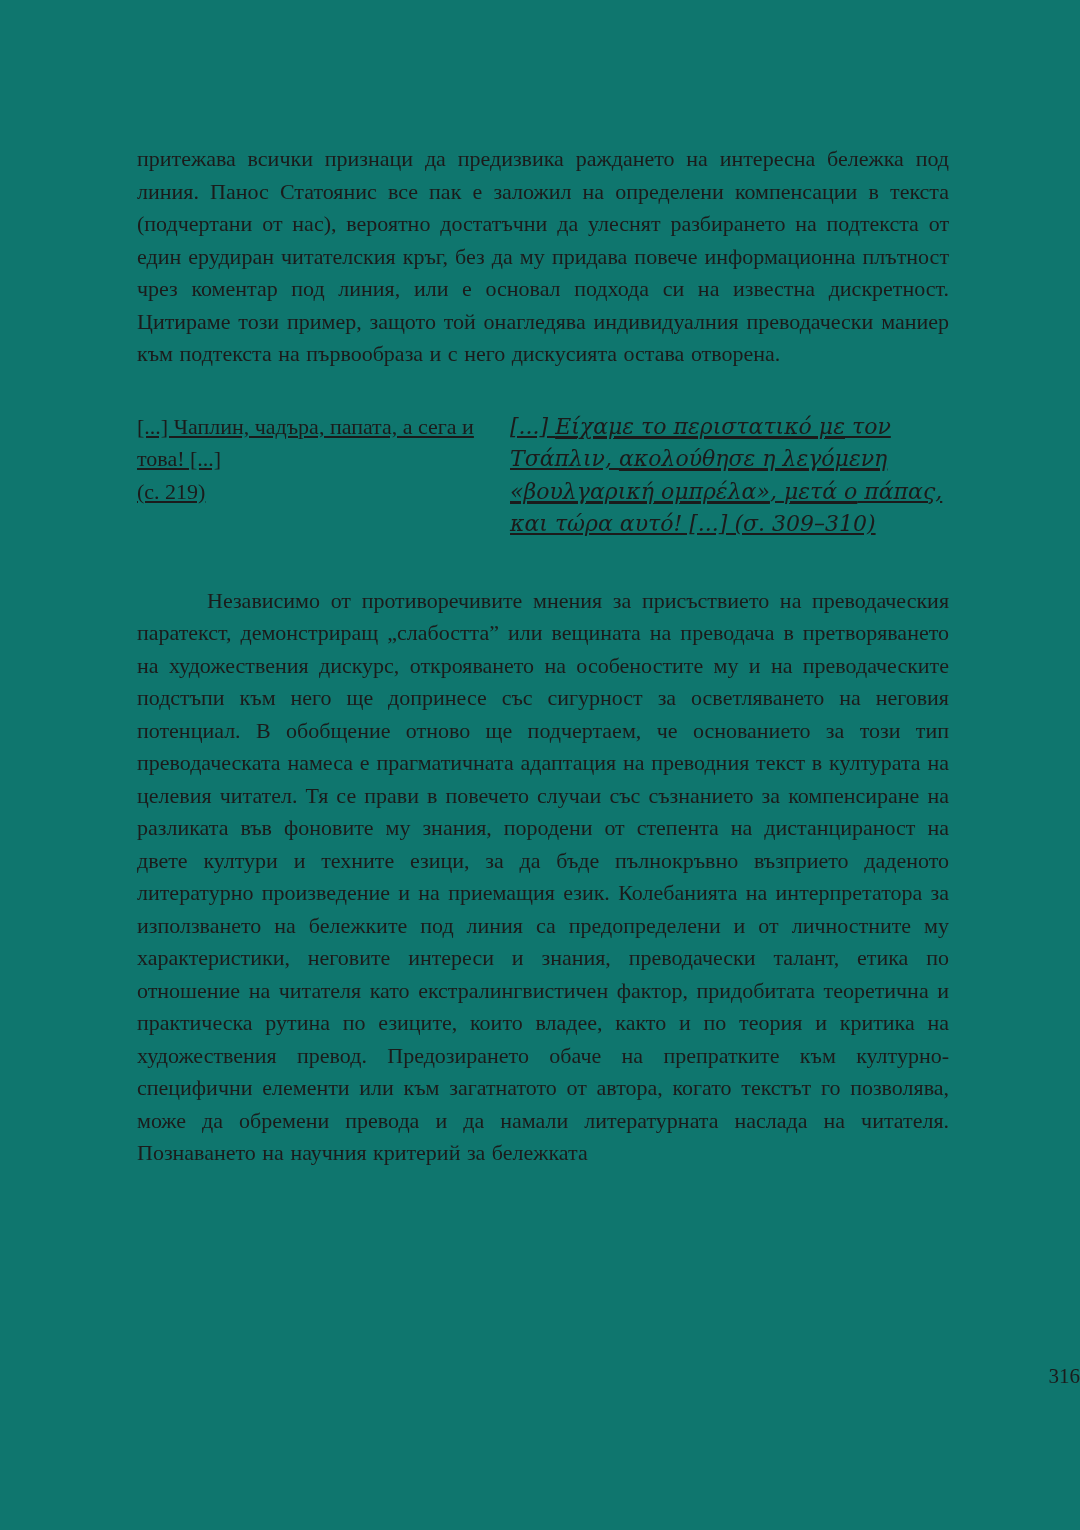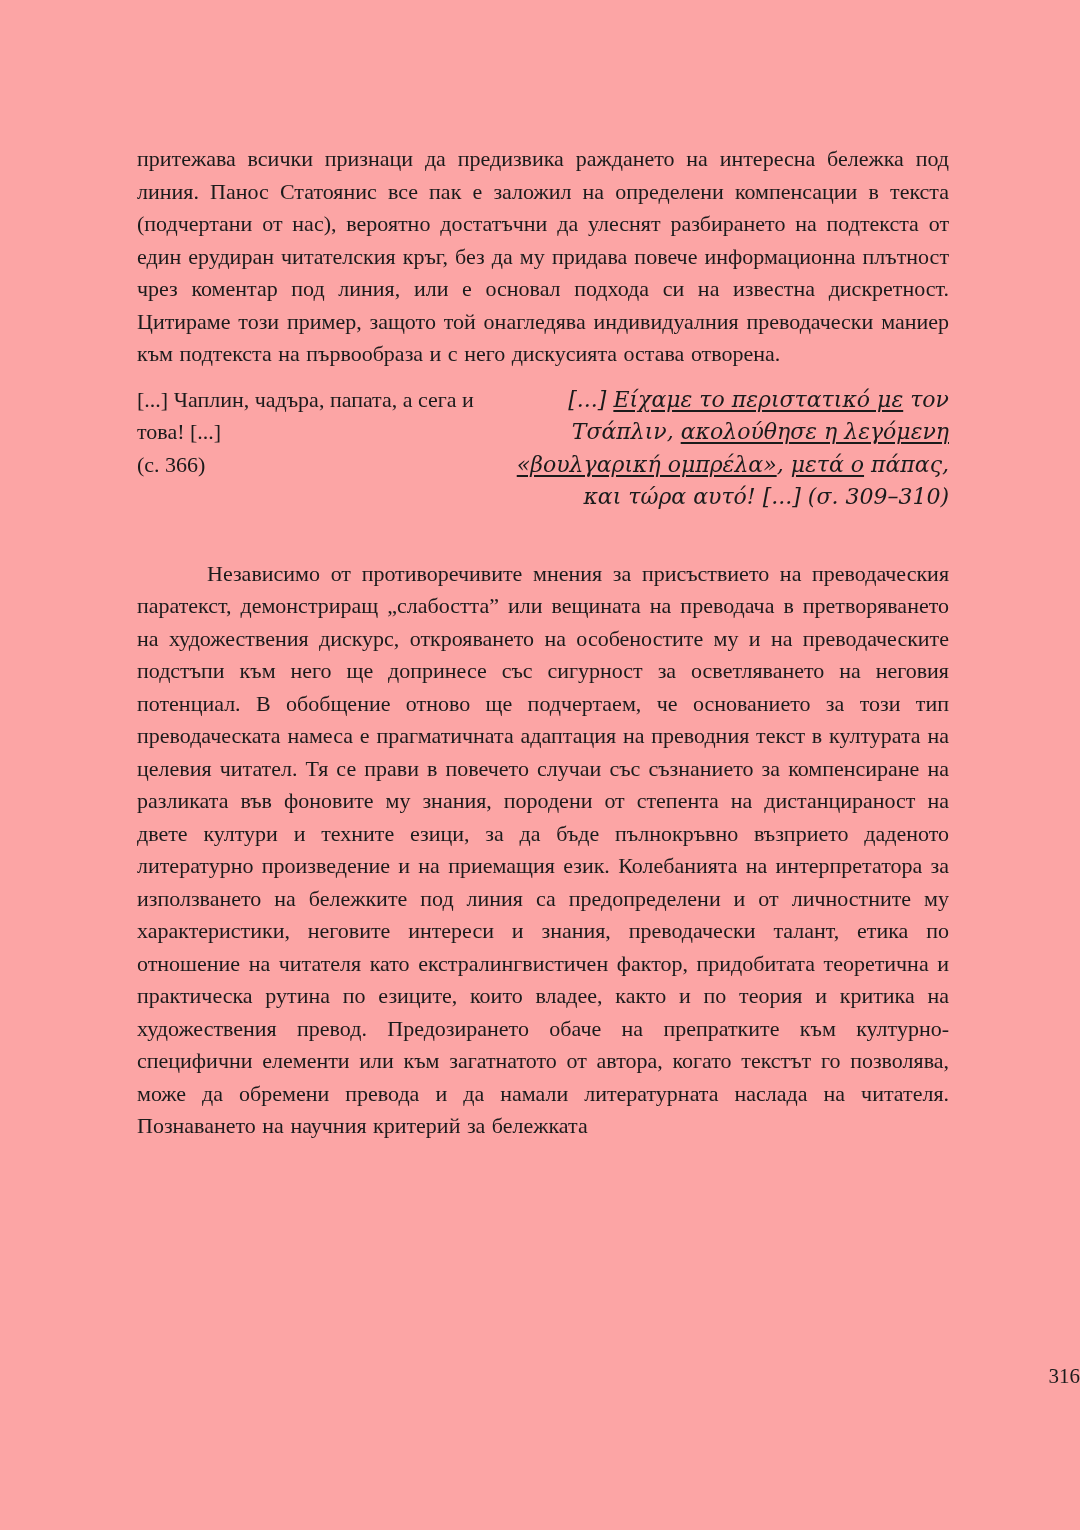--- a/index.html
+++ b/index.html
@@ -4,21 +4,21 @@
 <style>
   html, body {
     margin: 0;
     padding: 0;
     background: #ffffff;
   }
   .page {
     position: relative;
     width: 1080px;
     height: 1530px;
-    background: #fca5a5;
+    background: #0f766e;
     overflow: hidden;
     font-family: "Liberation Serif", "DejaVu Serif", serif;
     color: #1b1b1b;
   }
   .content {
     position: absolute;
     top: 143px;
     left: 137px;
     width: 812px;
   }
@@ -28,40 +28,40 @@
     line-height: 32.5px;
     text-align: justify;
     word-spacing: 1px;
   }
   .indent {
     text-indent: 70px;
   }
   .quote {
     display: flex;
     align-items: flex-start;
-    margin-top: 13px;
+    margin-top: 40px;
     margin-bottom: 44px;
+    text-decoration: underline;
   }
   .quote-left {
     flex: 0 0 340px;
     font-size: 22px;
     line-height: 32.5px;
     text-align: left;
   }
   .quote-right {
     flex: 1 1 auto;
     margin-left: 33px;
     font-size: 22px;
     line-height: 32.5px;
     text-align: left;
   }
   .greek {
     font-style: italic;
     font-family: "DejaVu Serif", "Liberation Serif", serif;
-    text-align: right;
   }
   .u {
     text-decoration: underline;
     text-underline-offset: 3px;
     text-decoration-thickness: 1.5px;
   }
   .i {
   }
   .page-number {
     position: absolute;
@@ -77,21 +77,21 @@
 <body>
 
 <div class="page">
   <div class="content">
 
     <p class="body-text">притежава всички признаци да предизвика раждането на интересна бележка под линия. Панос Статоянис все пак е заложил на определени компенсации в текста (подчертани от нас), вероятно достатъчни да улеснят разбирането на подтекста от един ерудиран читателския кръг, без да му придава повече информационна плътност чрез коментар под линия, или е основал подхода си на известна дискретност. Цитираме този пример, защото той онагледява индивидуалния преводачески маниер към подтекста на първообраза и с него дискусията остава отворена.</p>
 
     <div class="quote">
       <div class="quote-left">
         <div>[...] Чаплин, чадъра, папата, а сега и това! [...]</div>
-        <div>(с. 366)</div>
+        <div>(с. 219)</div>
       </div>
       <div class="quote-right greek"><span>[...] </span><span class="u">Είχαμε το περιστατικό με</span><span> τον Τσάπλιν, </span><span class="u">ακολούθησε η λεγόμενη</span><span> </span><span class="u">«βουλγαρική ομπρέλα»</span><span>, </span><span class="u">μετά ο</span><span> πάπας, και τώρα αυτό! [...] (σ. 309–310)</span></div>
     </div>
 
     <p class="body-text indent"><span>Независимо от противоречивите мнения за присъствието на преводаческия паратекст, демонстриращ „слабостта” или вещината на преводача в претворяването на художествения дискурс, открояването на особеностите му и на преводаческите подстъпи към него ще допринесе със сигурност за осветляването на неговия потенциал. В обобщение отново ще подчертаем, че основанието за този тип преводаческата намеса е прагматичната адаптация на преводния текст в културата на целевия читател. Тя се прави в повечето случаи със съзнанието за компенсиране на разликата във фоновите му знания, породени от степента на дистанцираност на двете култури и техните езици, за да бъде пълнокръвно възприето даденото литературно произведение и на приемащия език. Колебанията на интерпретатора за използването на бележките под линия са предопределени и от личностните му характеристики, неговите интереси и знания, преводачески талант, етика по отношение на читателя като екстралингвистичен фактор, придобитата теоретична и практическа рутина по езиците, които владее, както и по теория и критика на художествения превод. Предозирането обаче на препратките към културно-специфични </span><span class="i">елементи или към</span><span> загатнатото от автора, когато текстът го позволява, може да обремени превода и да намали литературната наслада на читателя. Познаването на научния критерий за бележката</span></p>
 
   </div>
 
   <div class="page-number">316</div>
 </div>

